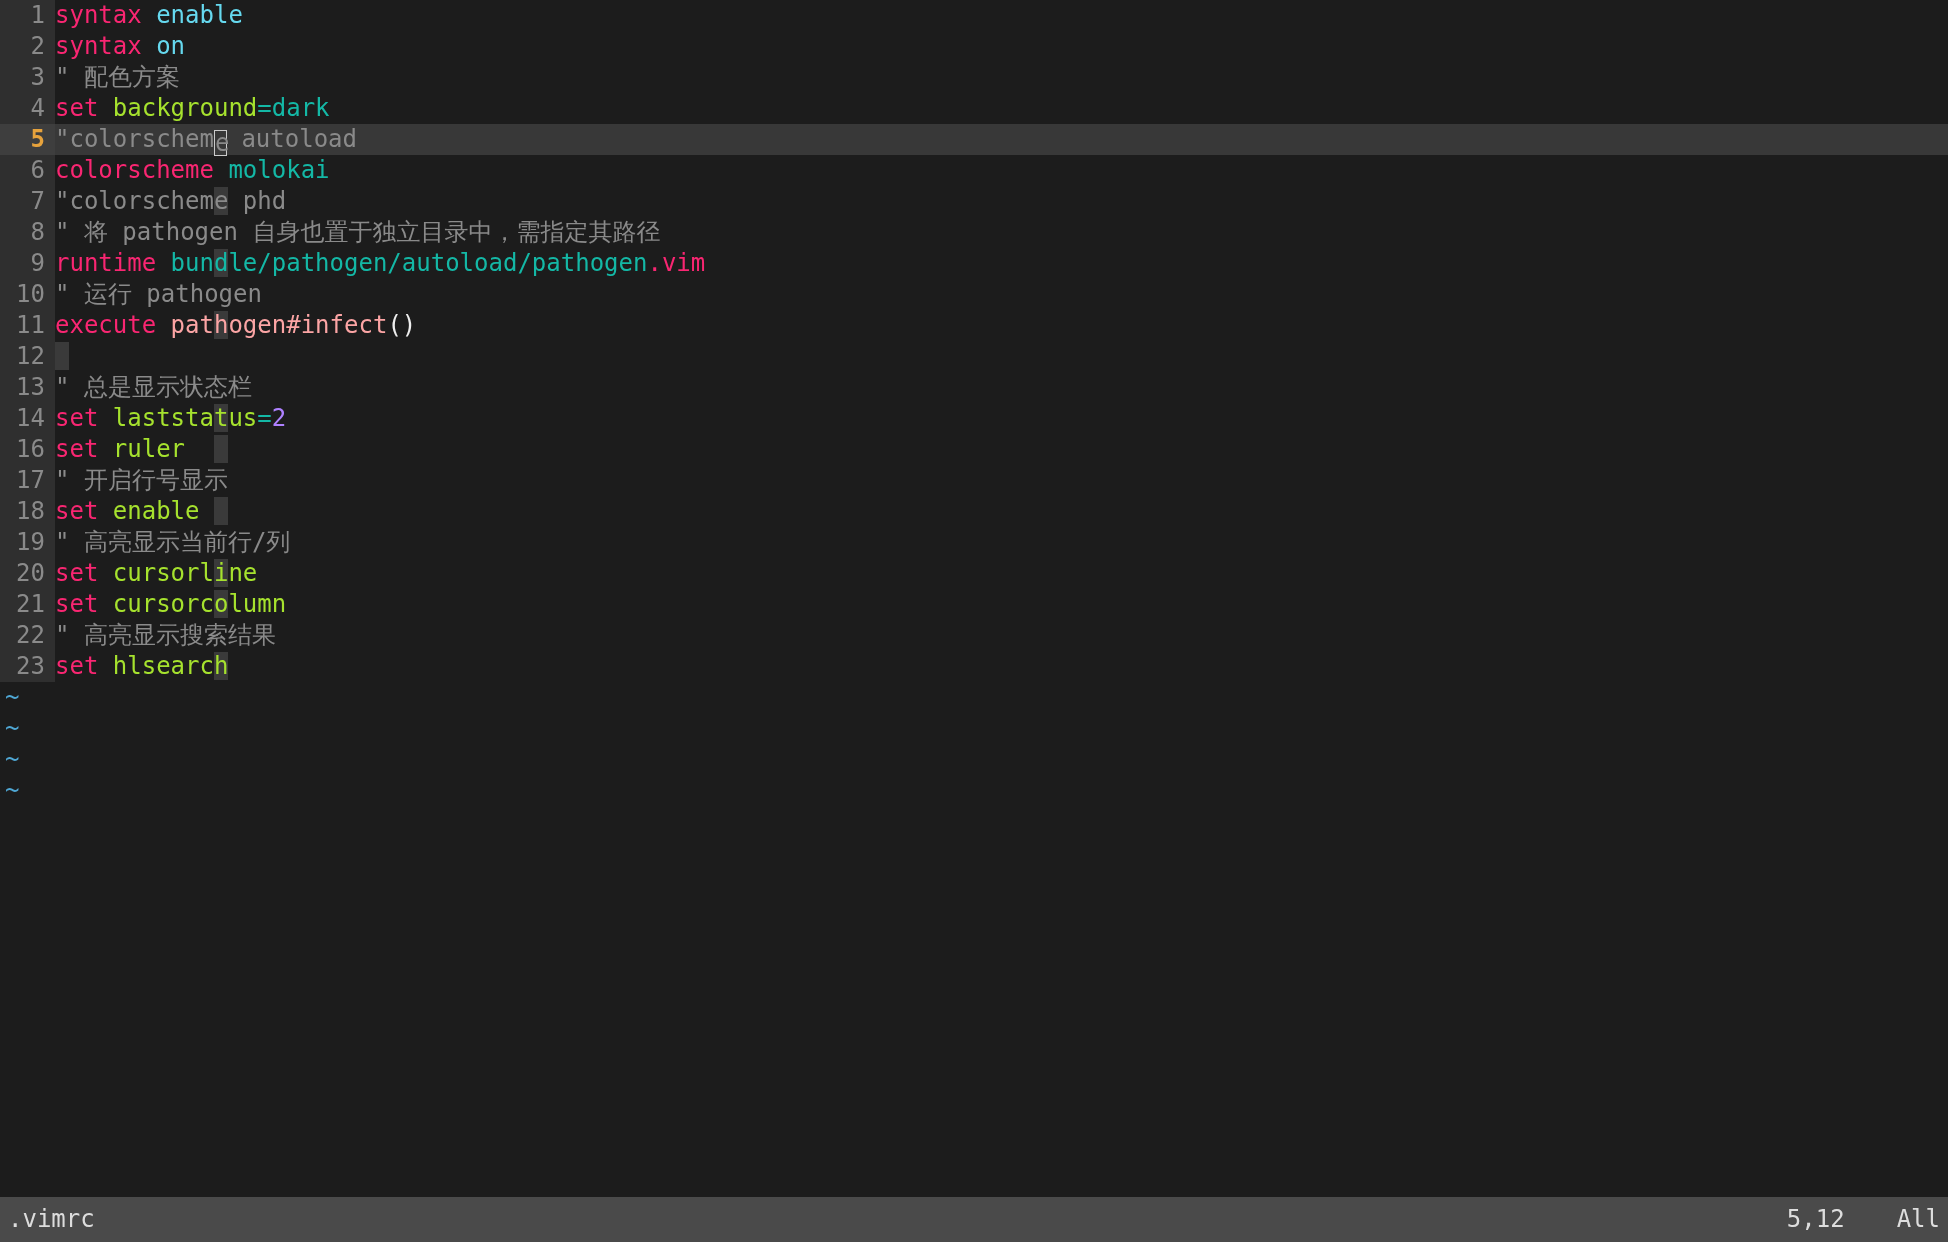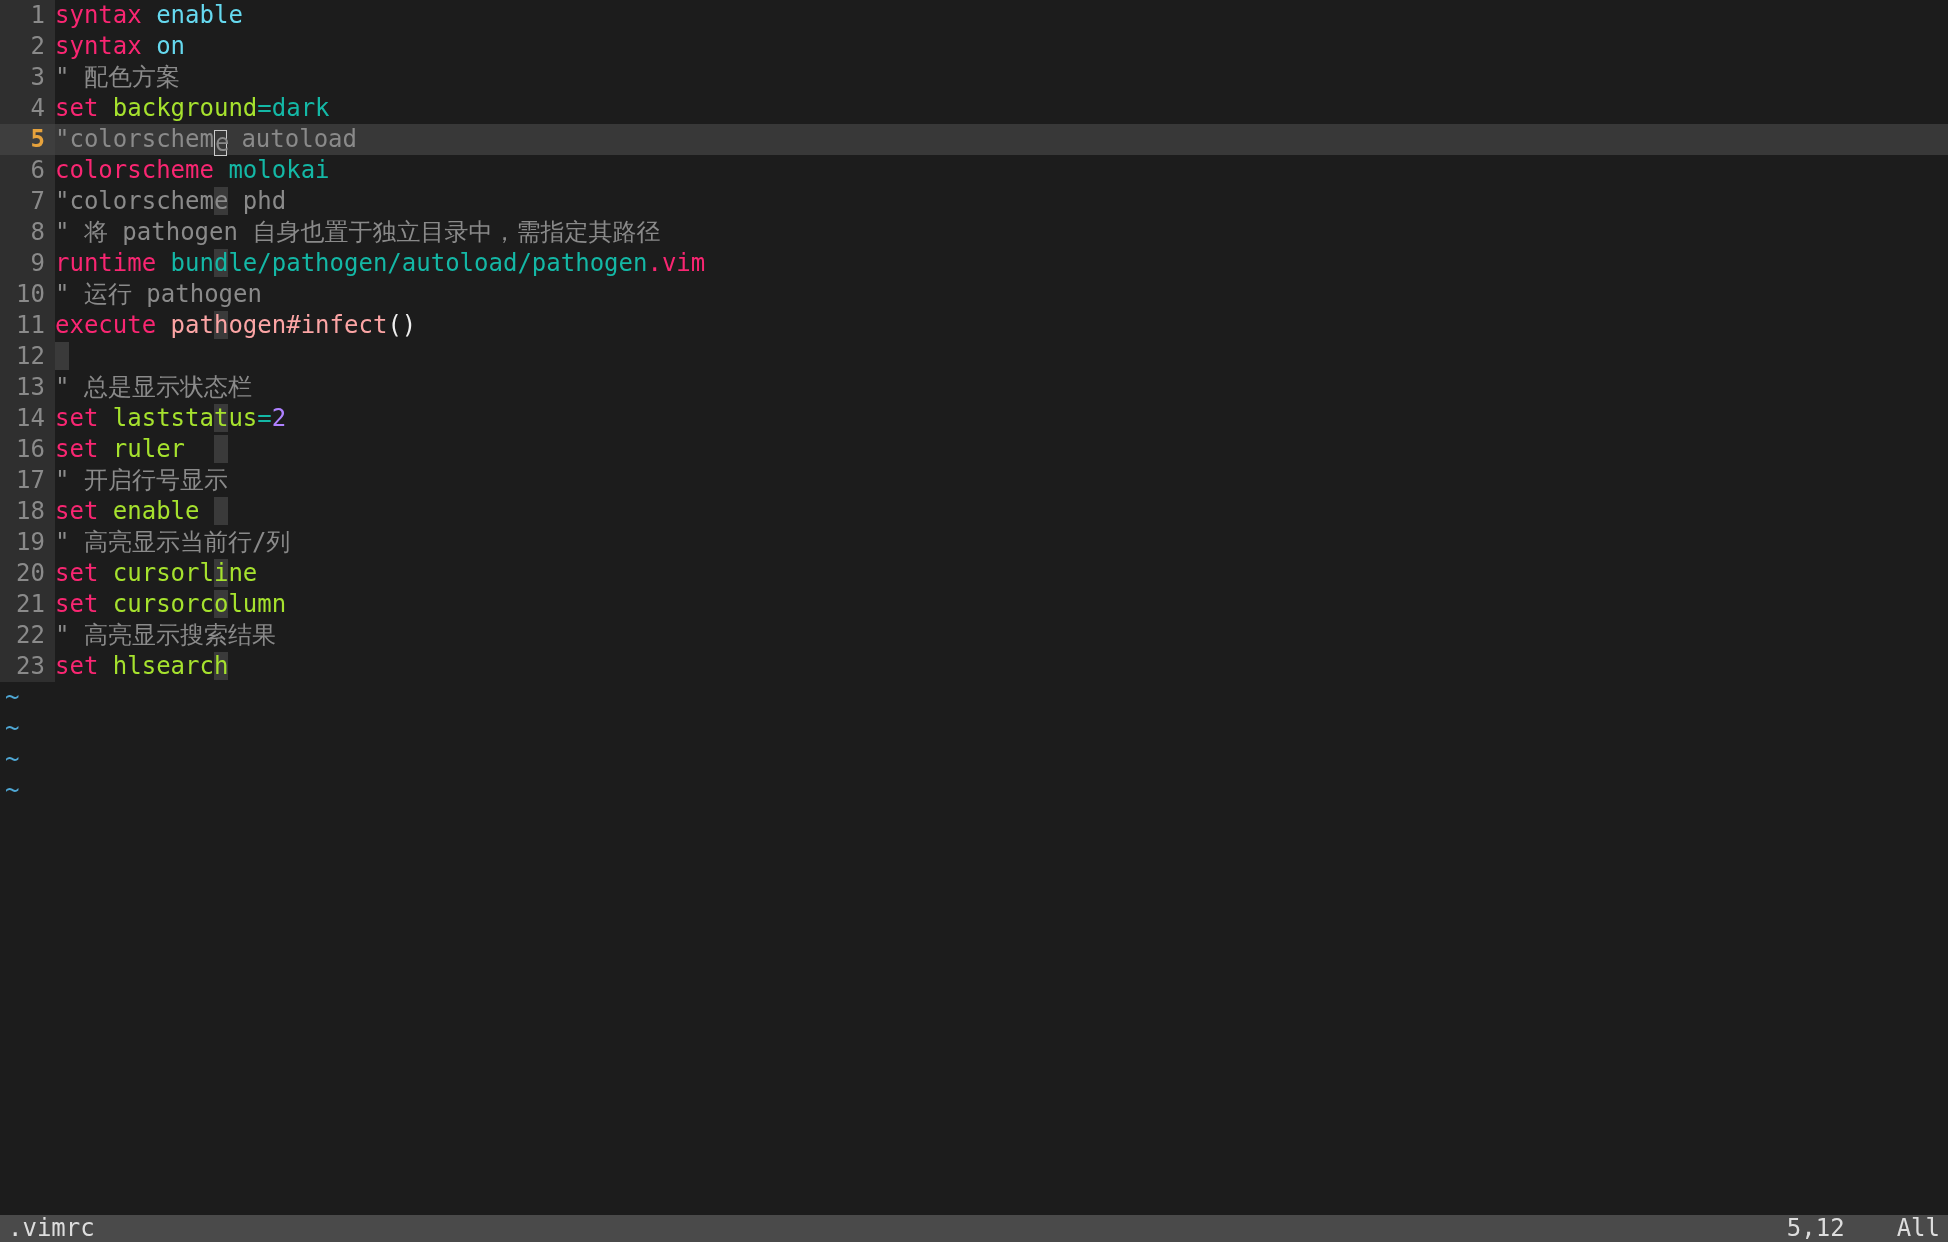--- a/index.html
+++ b/index.html
@@ -76,21 +76,21 @@
     height: 26px;
     vertical-align: -4px;
     text-align: center;
     line-height: 24px;
     color: #8a8a8a;
     box-sizing: border-box;
   }
   .statusline {
     background: #4a4a4a;
     color: #dddddd;
-    height: 27px;
+    height: 45px;
     display: flex;
     align-items: center;
     padding: 0 8px;
   }
   .status-left { flex: 1; }
   .status-pos  { margin-right: 52px; }
 </style>
 </head>
 <body>
 

